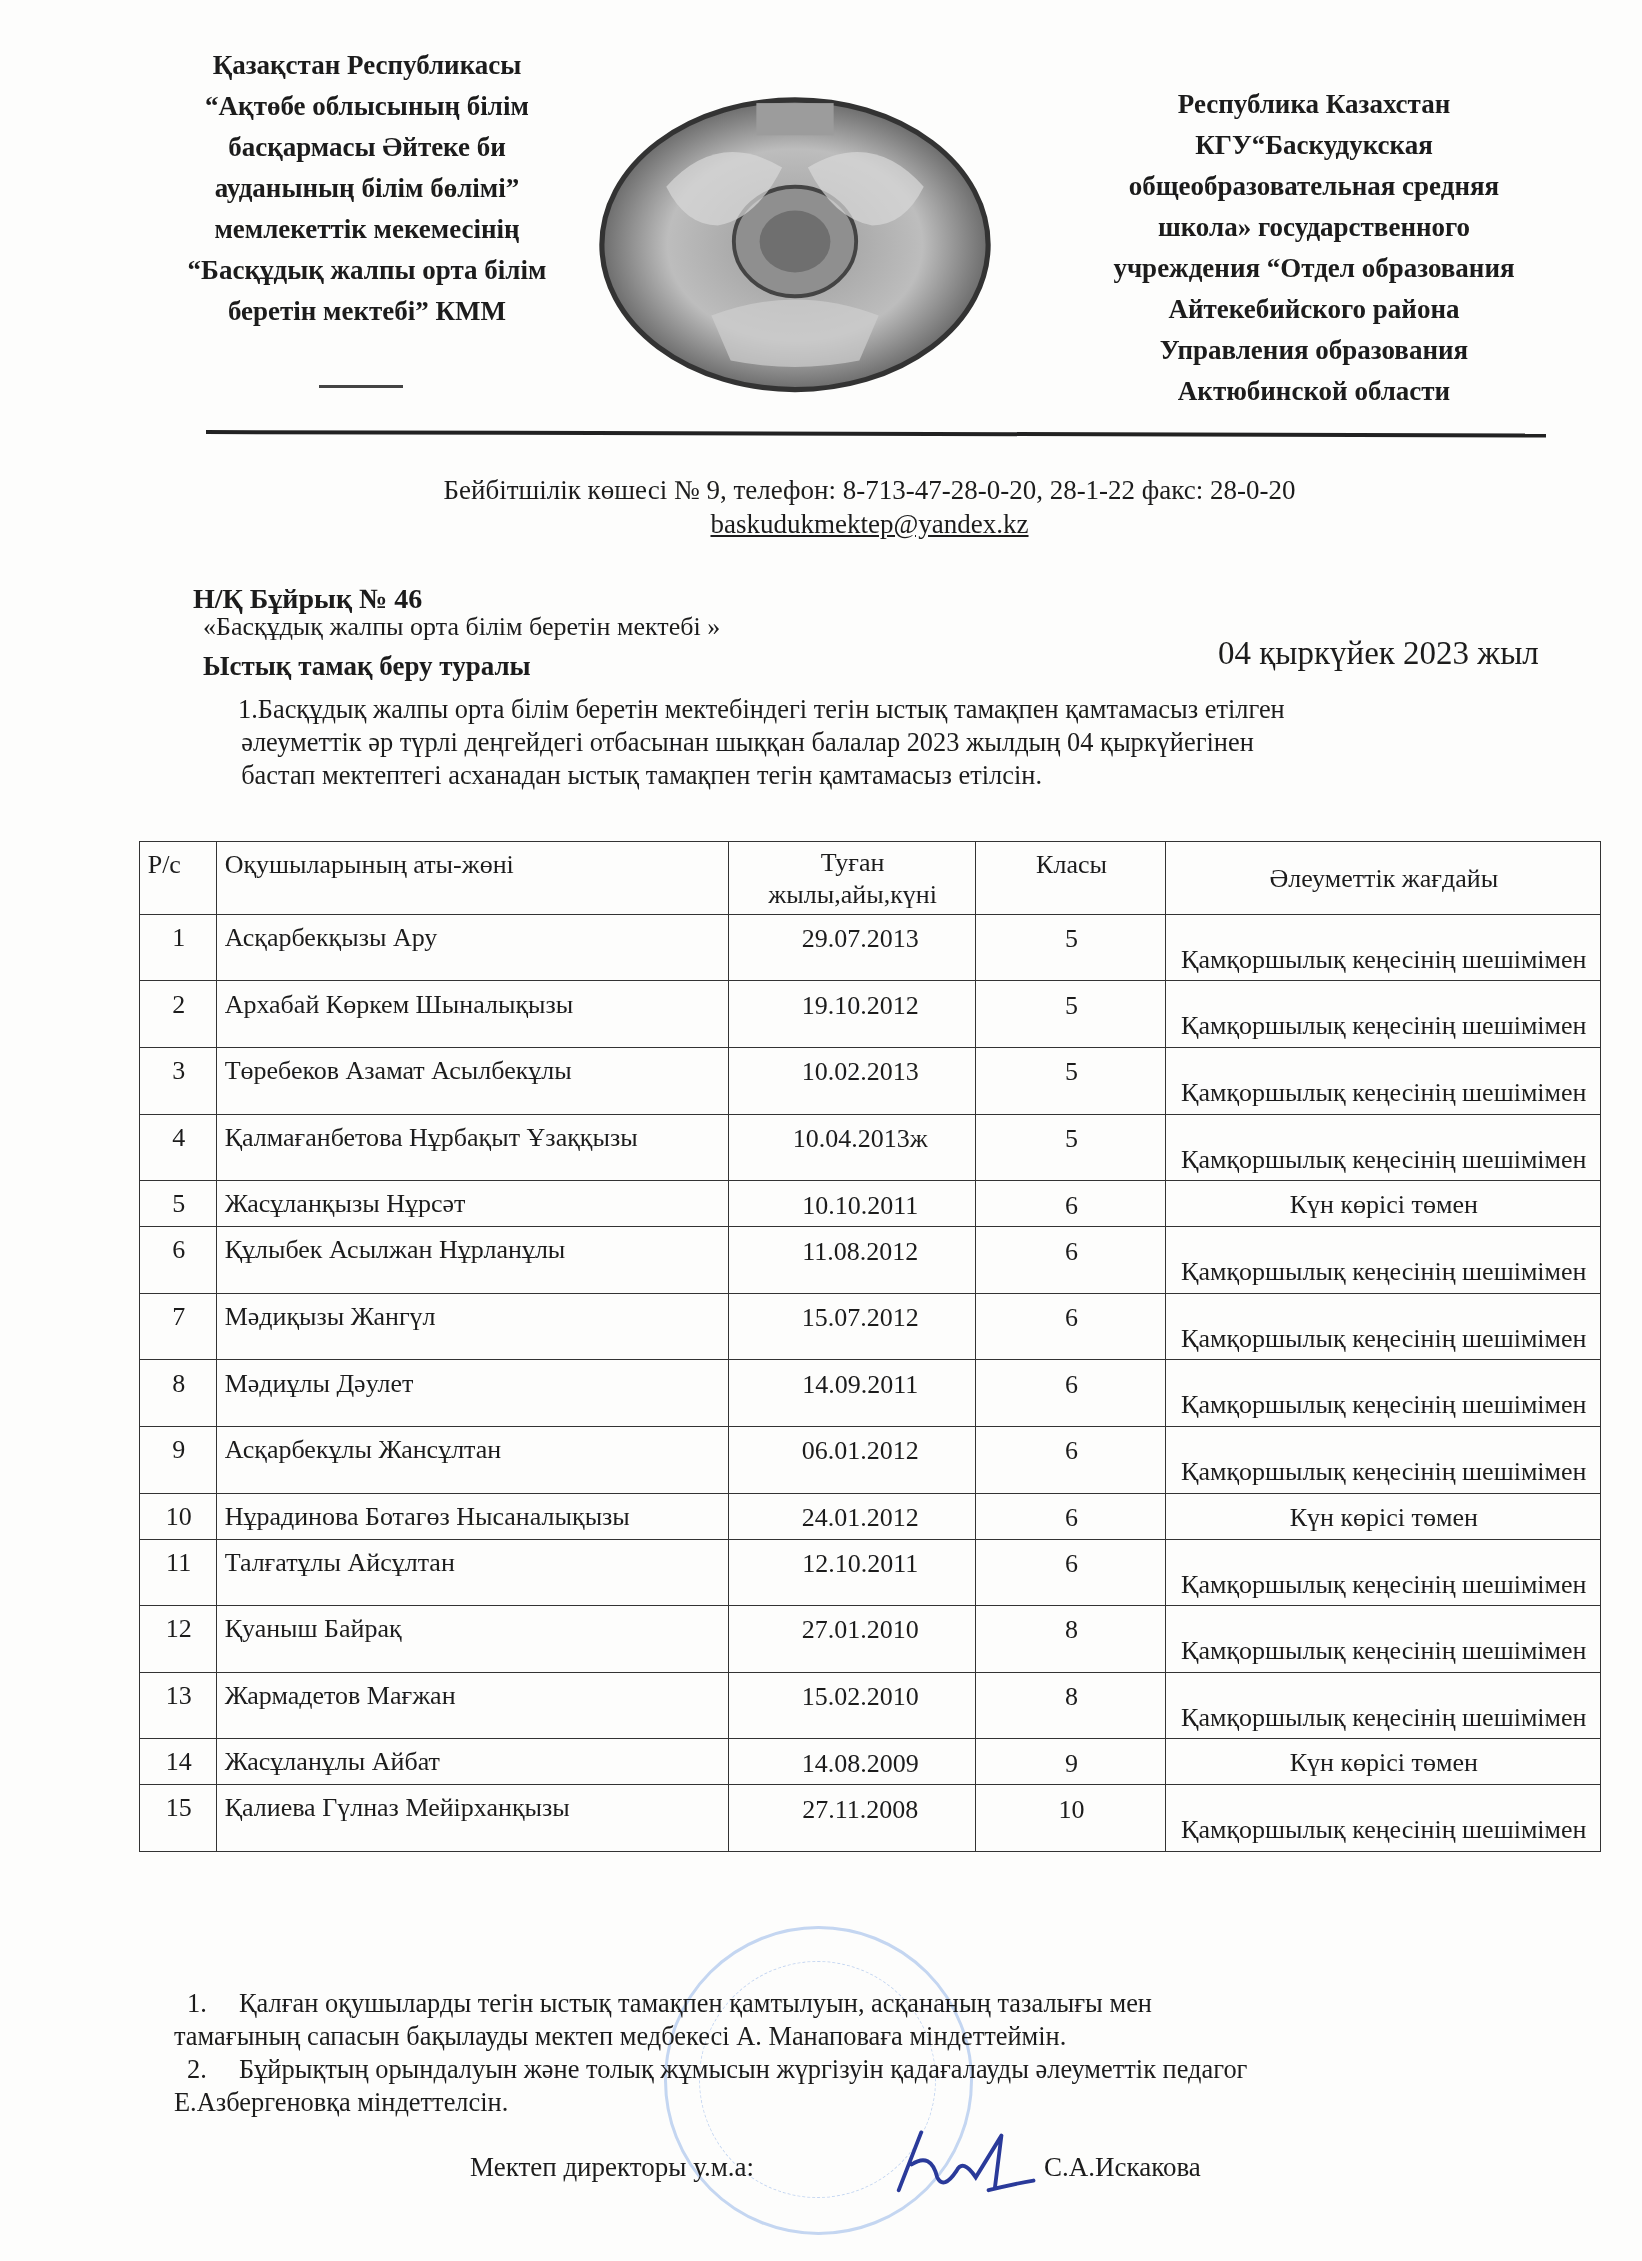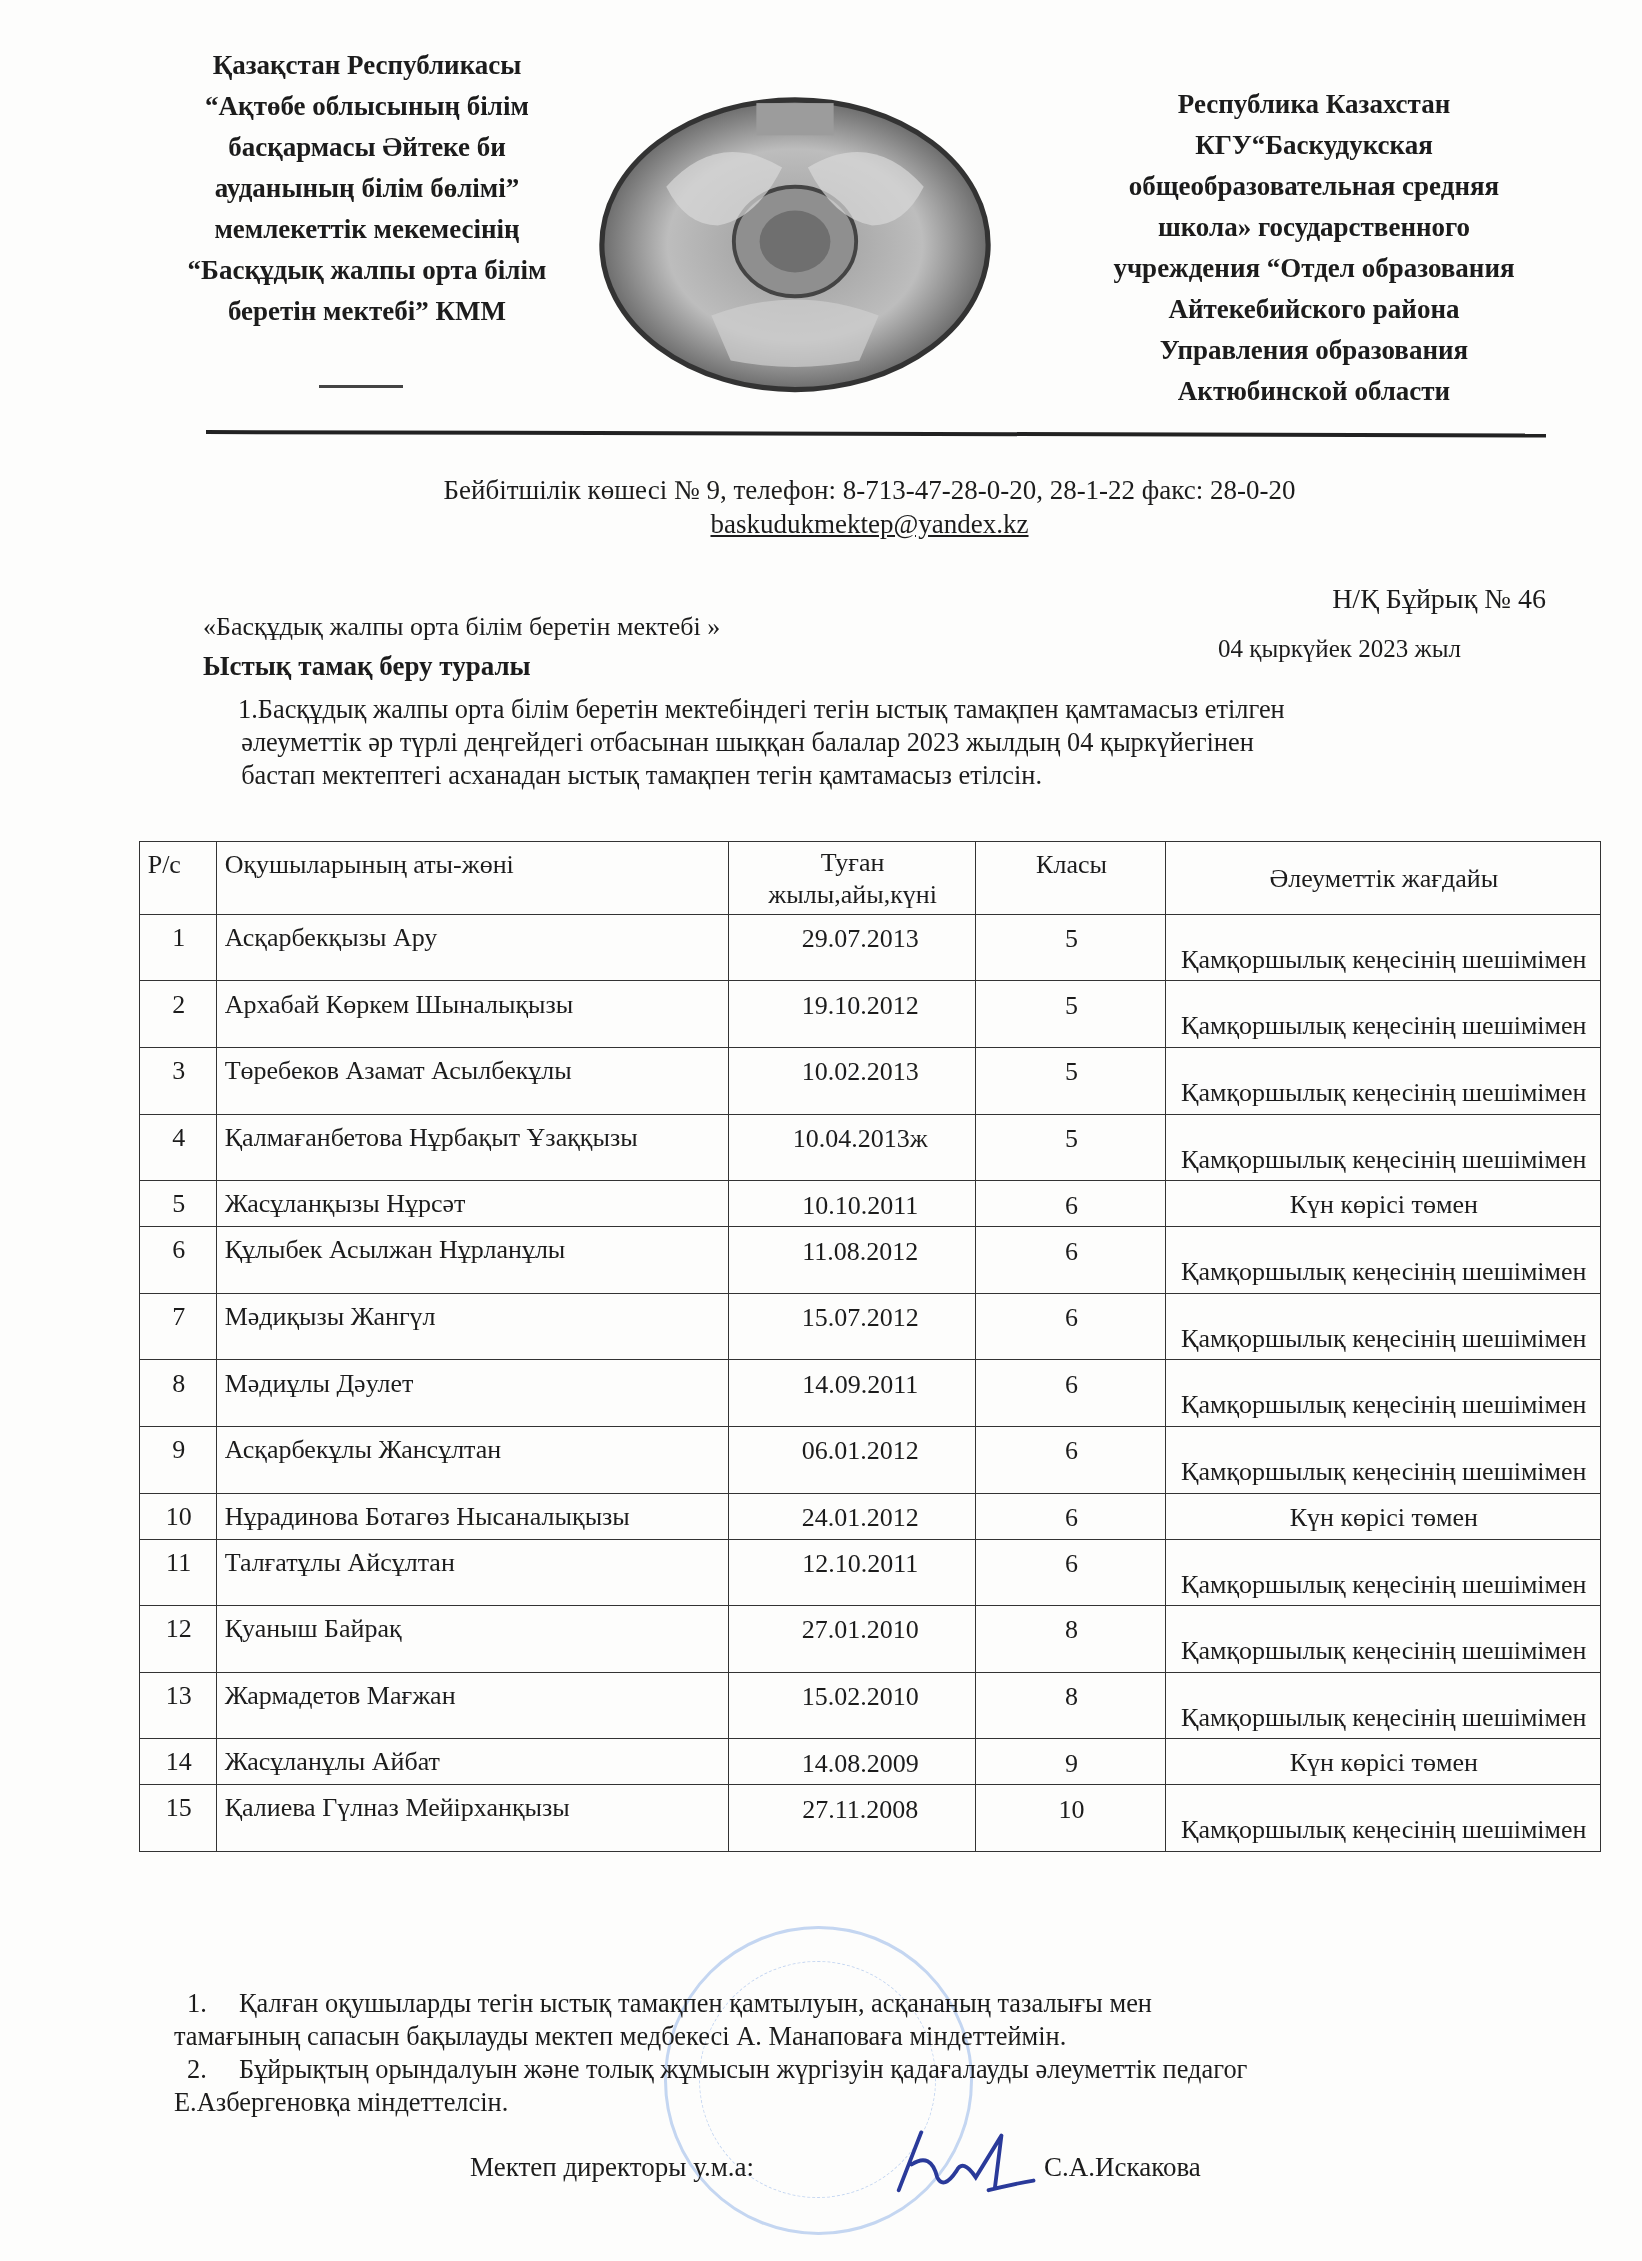--- a/index.html
+++ b/index.html
@@ -17,23 +17,23 @@
     text-align: center;
   }
   #hdr-left { left: 161px; top: 45px; width: 412px; }
   #hdr-right { left: 1050px; top: 84px; width: 528px; }
   #hdr-left-dash { left: 319px; top: 385px; width: 84px; height: 3.2px; background: #444; }
   #emblem { left: 589px; top: 90px; width: 412px; height: 303px; }
   #rule { left: 206px; top: 430px; width: 1340px; height: 3.9px; background: #222; transform: rotate(0.15deg); transform-origin: left center; }
   #address { left: 193px; top: 474px; width: 1353px; text-align: center; font-size: 27px; line-height: 33px; }
   #email { left: 193px; top: 509px; width: 1353px; text-align: center; font-size: 27px; }
   #email span { text-decoration: underline; }
-  #order-title { left: 193px; top: 583px; width: 1353px; text-align: right; font-weight: normal; font-size: 28px; }
+  #order-title { left: 193px; top: 583px; width: 1353px; text-align: left; font-weight: bold; font-size: 28px; }
   #school-name { left: 203px; top: 612px; font-size: 26px; }
-  #order-date { left: 1218px; top: 635px; font-size: 25px; }
+  #order-date { left: 1218px; top: 635px; font-size: 33px; }
   #subject { left: 203px; top: 651px; font-weight: bold; font-size: 27px; }
   #para1 { left: 238px; top: 693px; width: 1308px; font-size: 26.4px; line-height: 33px; }
   #para1 .l2, #para1 .l3 { padding-left: 3.2px; }
   #table-wrap { left: 139px; top: 841px; width: 1462px; }
   table { border-collapse: collapse; width: 100%; font-size: 26px; }
   td, th {
     border: 1.9px solid #333; vertical-align: top;
     font-weight: normal; padding: 5.2px 6.4px 2.6px 7.7px;
     line-height: 36px;
   }

